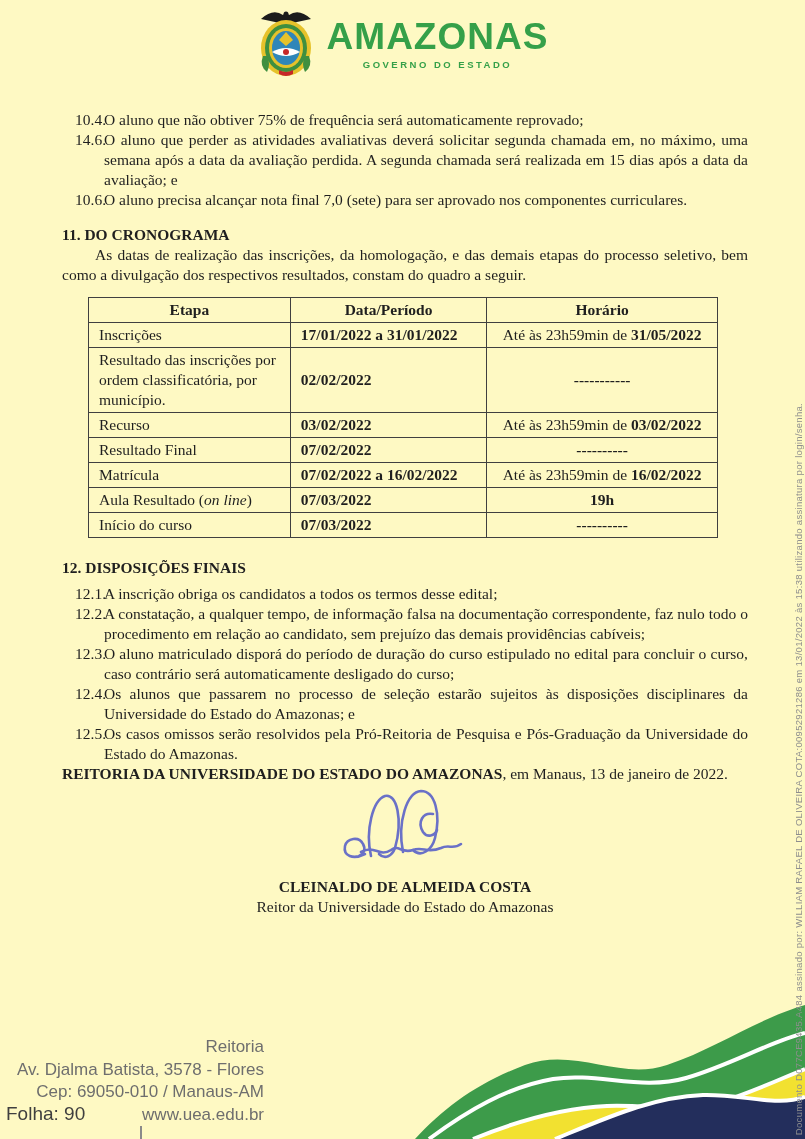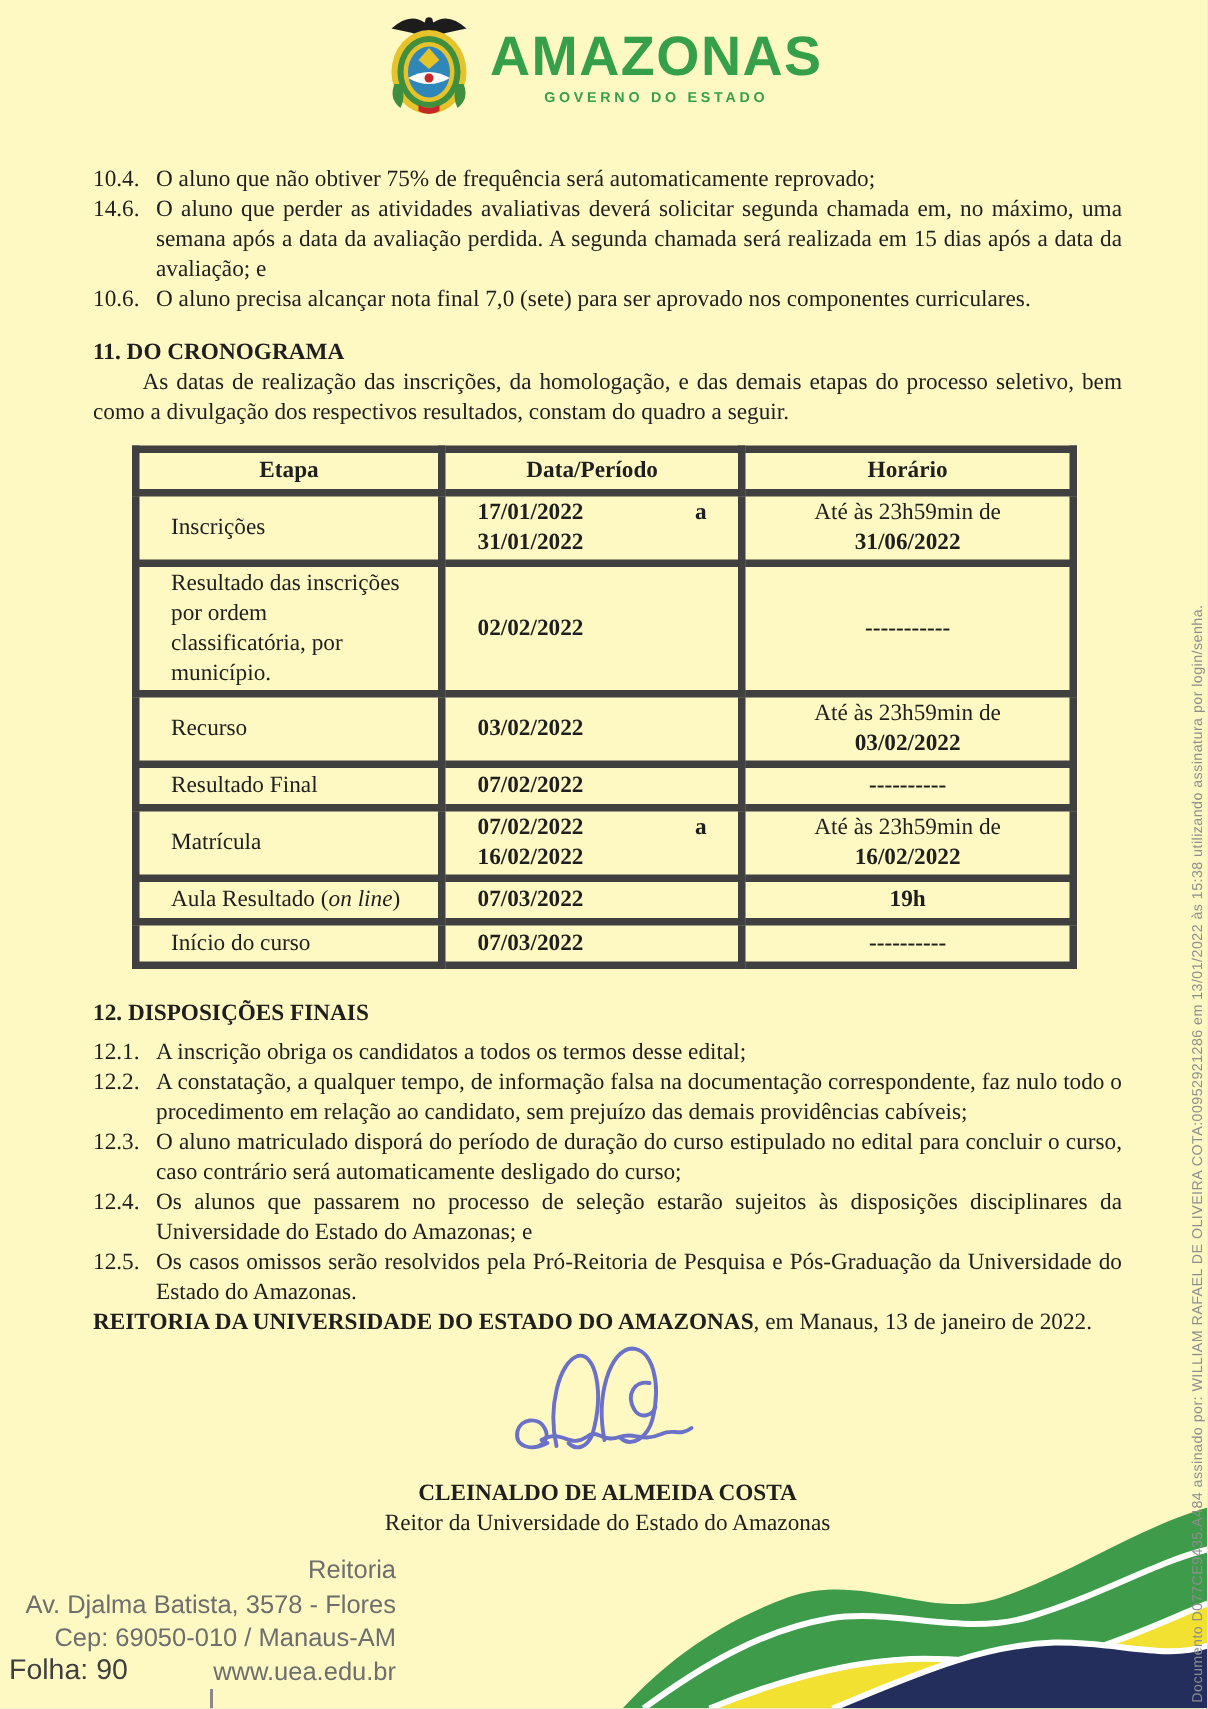--- a/index.html
+++ b/index.html
@@ -21,30 +21,30 @@
   .brand-tagline{
     font-family:"Liberation Sans", sans-serif;font-weight:bold;
     font-size:9.5px;letter-spacing:2.5px;color:#35a049;margin-top:4px;
   }
   
   .doc{
     position:absolute;left:62px;top:110px;width:686px;
     font-size:15.5px;line-height:20px;text-align:justify;
   }
   .item{padding-left:42px;position:relative;}
-  .item .num{position:absolute;left:0;top:0;width:42px;}
+  .item .num{position:absolute;left:13px;top:0;width:42px;}
   .sec-title{font-weight:bold;margin-top:15px;}
   .intro{text-indent:33px;}
   
   table.schedule{
     border-collapse:collapse;margin:12px 0 0 26px;width:630px;
     font-size:15.5px;line-height:20px;
   }
   table.schedule td,table.schedule th{
-    border:5px solid #404040;padding:1px 21px;vertical-align:middle;
+    border:1px solid #404040;padding:1px 10px;vertical-align:middle;
   }
   table.schedule th{font-weight:bold;text-align:center;height:22px;}
   td.c-etapa{text-align:left;}
   td.c-data{font-weight:bold;}
   td.c-hora{text-align:center;}
   td.c-hora b{font-weight:bold;}
   tr.r-std td{height:22px;}
   tr.r-tall td{height:62px;}
   
   .closing{margin-top:15px;}
@@ -132,21 +132,21 @@
     <table class="schedule">
       <tbody>
           <tr>
         <th style="width:198px">Etapa</th>
         <th style="width:192px">Data/Período</th>
         <th style="width:236px">Horário</th>
       </tr>
       <tr class="r-std">
         <td class="c-etapa"><span>Inscrições</span><i></i><span></span></td>
         <td class="c-data">17/01/2022 a 31/01/2022</td>
-        <td class="c-hora"><span>Até às 23h59min de </span><b>31/06/2022</b></td>
+        <td class="c-hora"><span>Até às 23h59min de </span><b>31/05/2022</b></td>
       </tr>
       <tr class="r-tall">
         <td class="c-etapa"><span>Resultado das inscrições por ordem classificatória, por município.</span><i></i><span></span></td>
         <td class="c-data">02/02/2022</td>
         <td class="c-hora"><span></span><b>-----------</b></td>
       </tr>
       <tr class="r-std">
         <td class="c-etapa"><span>Recurso</span><i></i><span></span></td>
         <td class="c-data">03/02/2022</td>
         <td class="c-hora"><span>Até às 23h59min de </span><b>03/02/2022</b></td>

